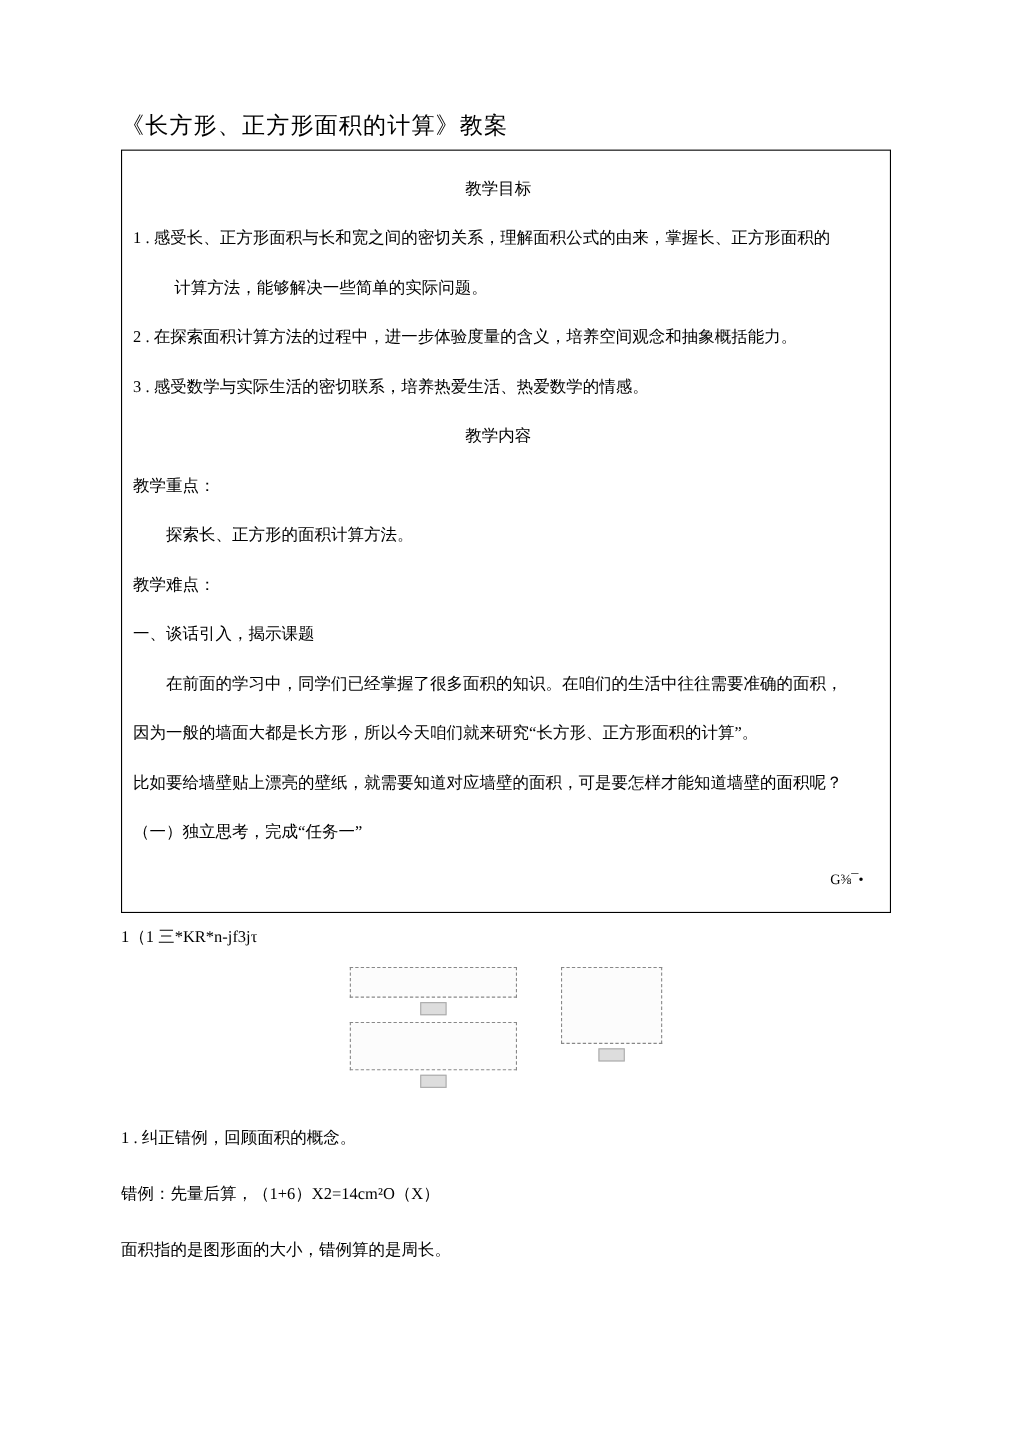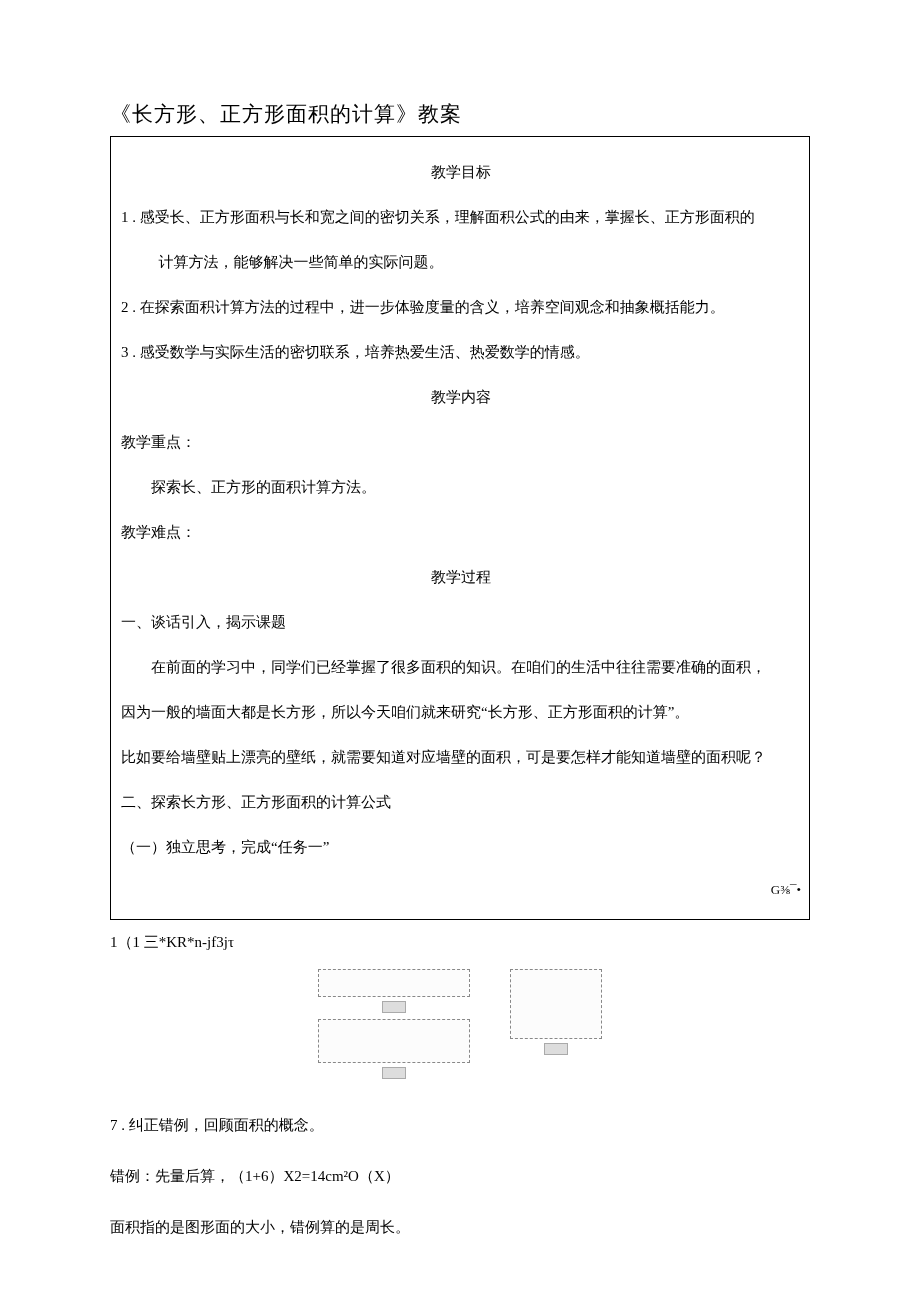--- a/index.html
+++ b/index.html
@@ -15,21 +15,21 @@
     padding: 100px 110px 60px 110px;
   }
   .title {
     text-align: left;
     font-size: 21px;
     margin-bottom: 8px;
     letter-spacing: 1px;
   }
   .box {
     border: 1px solid #000;
-    padding: 12px 8px 12px 10px;
+    padding: 12px 24px 12px 10px;
     line-height: 2.6;
   }
   .section-heading {
     text-align: center;
     font-weight: normal;
     margin: 4px 0;
   }
   .num-item {
     margin: 6px 0;
   }
@@ -96,44 +96,42 @@
     <div class="num-item">1 . 感受长、正方形面积与长和宽之间的密切关系，理解面积公式的由来，掌握长、正方形面积的</div>
     <div class="indent3">计算方法，能够解决一些简单的实际问题。</div>
     <div class="num-item">2  . 在探索面积计算方法的过程中，进一步体验度量的含义，培养空间观念和抽象概括能力。</div>
     <div class="num-item">3  . 感受数学与实际生活的密切联系，培养热爱生活、热爱数学的情感。</div>
 
     <div class="section-heading">教学内容</div>
     <div class="noindent">教学重点：</div>
     <div class="indent2">探索长、正方形的面积计算方法。</div>
     <div class="noindent">教学难点：</div>
 
-    <div class="section-heading">教学过程</div>
     <div class="noindent">一、谈话引入，揭示课题</div>
     <div class="indent2">在前面的学习中，同学们已经掌握了很多面积的知识。在咱们的生活中往往需要准确的面积，</div>
     <div class="noindent">因为一般的墙面大都是长方形，所以今天咱们就来研究“长方形、正方形面积的计算”。</div>
     <div class="noindent">比如要给墙壁贴上漂亮的壁纸，就需要知道对应墙壁的面积，可是要怎样才能知道墙壁的面积呢？</div>
-    <div class="noindent">二、探索长方形、正方形面积的计算公式</div>
     <div class="noindent">（一）独立思考，完成“任务一”</div>
     <div class="garble">G⅜¯•</div>
   </div>
 
   <div class="below-box">
     <div class="noindent">1（1 三*KR*n-jf3jτ</div>
 
     <div class="figrow">
       <div class="figgroup">
         <div class="rect r1"></div>
         <div class="tinylabel"></div>
         <div class="rect r2"></div>
         <div class="tinylabel"></div>
       </div>
       <div class="figgroup">
         <div class="rect r3"></div>
         <div class="tinylabel"></div>
       </div>
     </div>
 
-    <div class="para">7  . 纠正错例，回顾面积的概念。</div>
+    <div class="para">1  . 纠正错例，回顾面积的概念。</div>
     <div class="para">错例：先量后算，（1+6）X2=14cm²O（X）</div>
     <div class="para">面积指的是图形面的大小，错例算的是周长。</div>
 
   </div>
 </div>
 
 </body></html>

